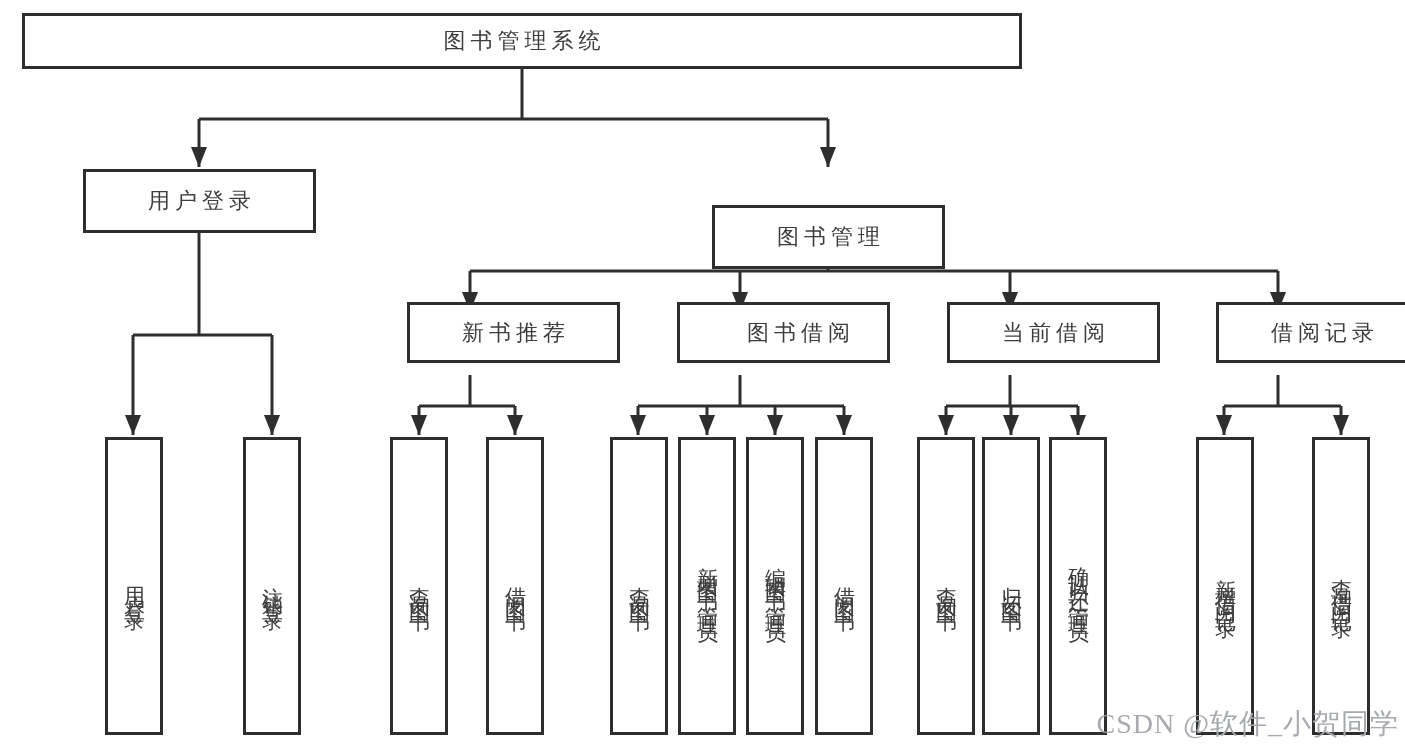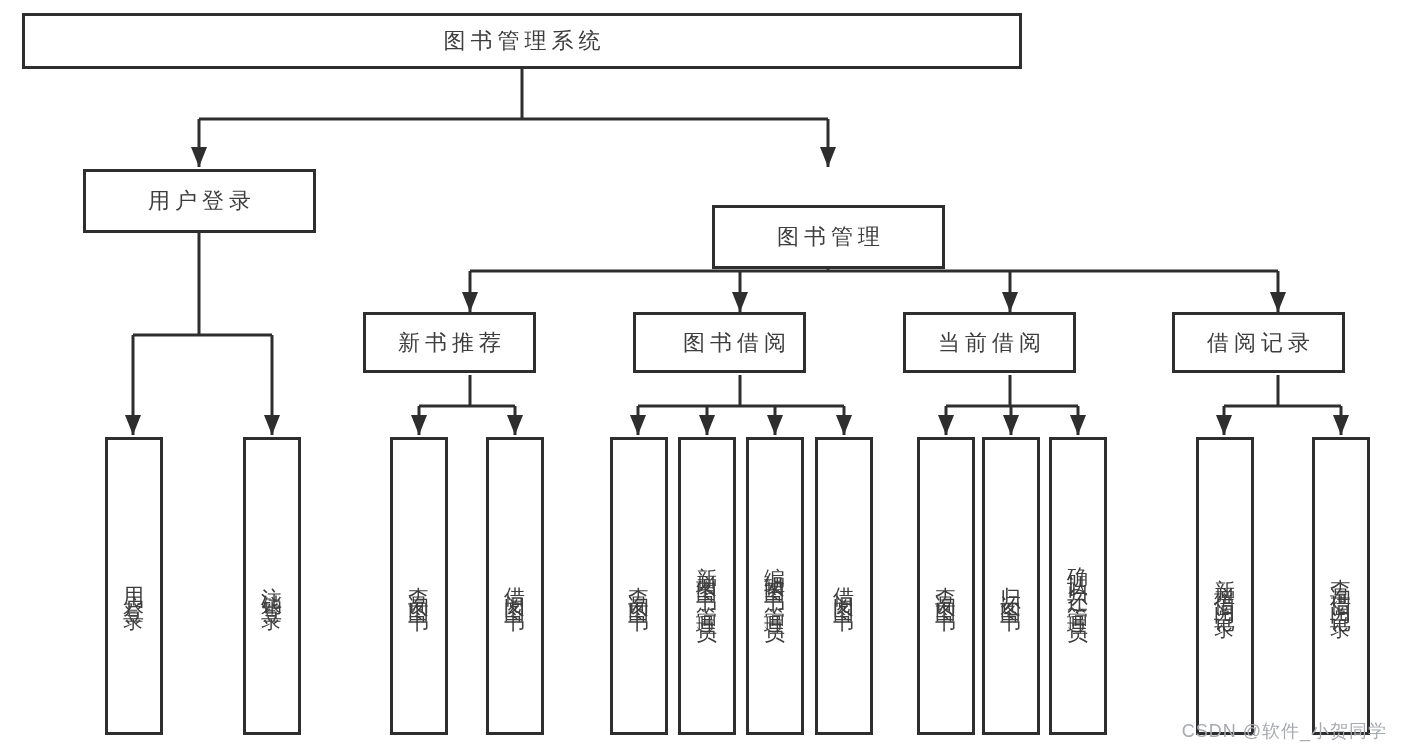--- a/index.html
+++ b/index.html
@@ -7,21 +7,21 @@
     --text:#3d3d3d;
     --watermark:#a6a9ad;
     --bg:#ffffff;
   }
   html,body{margin:0;padding:0;background:var(--bg);}
   .canvas{
     position:relative;
     width:1405px;height:747px;
     background:var(--bg);
     overflow:hidden;
-    font-family:Liberation Sans, sans-serif;
+    font-family:Liberation Serif, serif;
   }
   svg.connectors{position:absolute;left:0;top:0;z-index:1;}
   svg.connectors path.wire{fill:none;stroke:var(--line);stroke-width:3;}
   #arrowhead path{fill:var(--line);stroke:none;}
   .node{
     position:absolute;
     box-sizing:border-box;
     border:3px solid var(--line);
     background:var(--bg);
     display:flex;align-items:center;justify-content:center;
@@ -37,34 +37,34 @@
   .node.v{
     width:58px;height:298px;top:437px;
     writing-mode:vertical-rl;
     font-size:21px;
     letter-spacing:8px;
     line-height:1;
   }
   .root-box{left:22px;top:13px;width:1000px;height:56px;}
   .lv2-login{left:83px;top:169px;width:233px;height:64px;}
   .lv2-mgmt{left:712px;top:169px;width:233px;height:64px;margin-top:36px;}
-  .lv3{top:312px;width:173px;height:61px;}
+  .lv3{top:302px;width:213px;height:61px;margin-left:44px;}
   .lv3-recommend{left:363px;}
   .lv3-borrow{left:633px;padding-left:30px;}
   .lv3-current{left:903px;}
   .lv3-records{left:1172px;}
   .v1{left:105px;} .v2{left:243px;}
   .v3{left:390px;} .v4{left:486px;}
   .v5{left:610px;} .v6{left:678px;} .v7{left:746px;} .v8{left:815px;}
   .v9{left:917px;} .v10{left:982px;} .v11{left:1049px;}
   .v12{left:1196px;} .v13{left:1312px;}
   .watermark{
-    position:absolute;right:18px;bottom:4px;
+    position:absolute;right:6px;bottom:4px;
     color:var(--watermark);
-    font-size:18px;letter-spacing:1px;
+    font-size:28px;letter-spacing:1px;
     z-index:3;white-space:nowrap;
   }
 </style>
 </head>
 <body>
 
 <div class="canvas">
 
   <svg class="connectors" width="1405" height="747" viewBox="0 0 1405 747" xmlns="http://www.w3.org/2000/svg">
     <defs>

